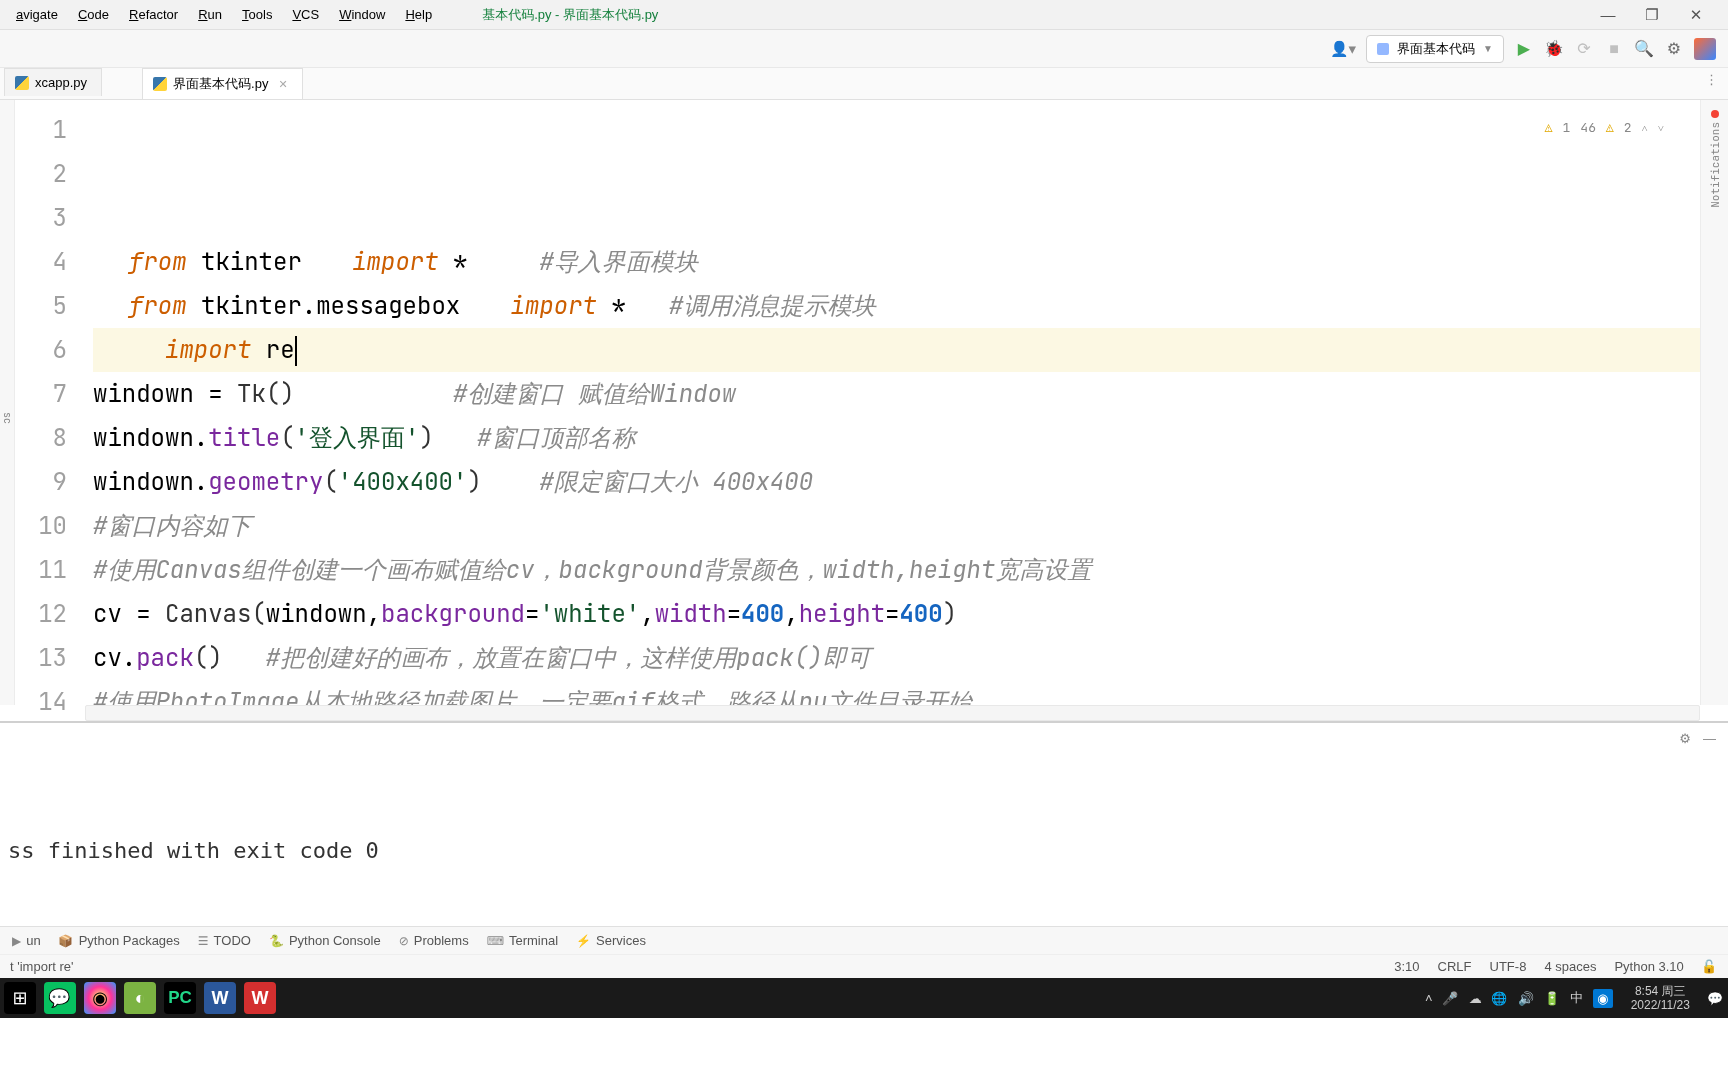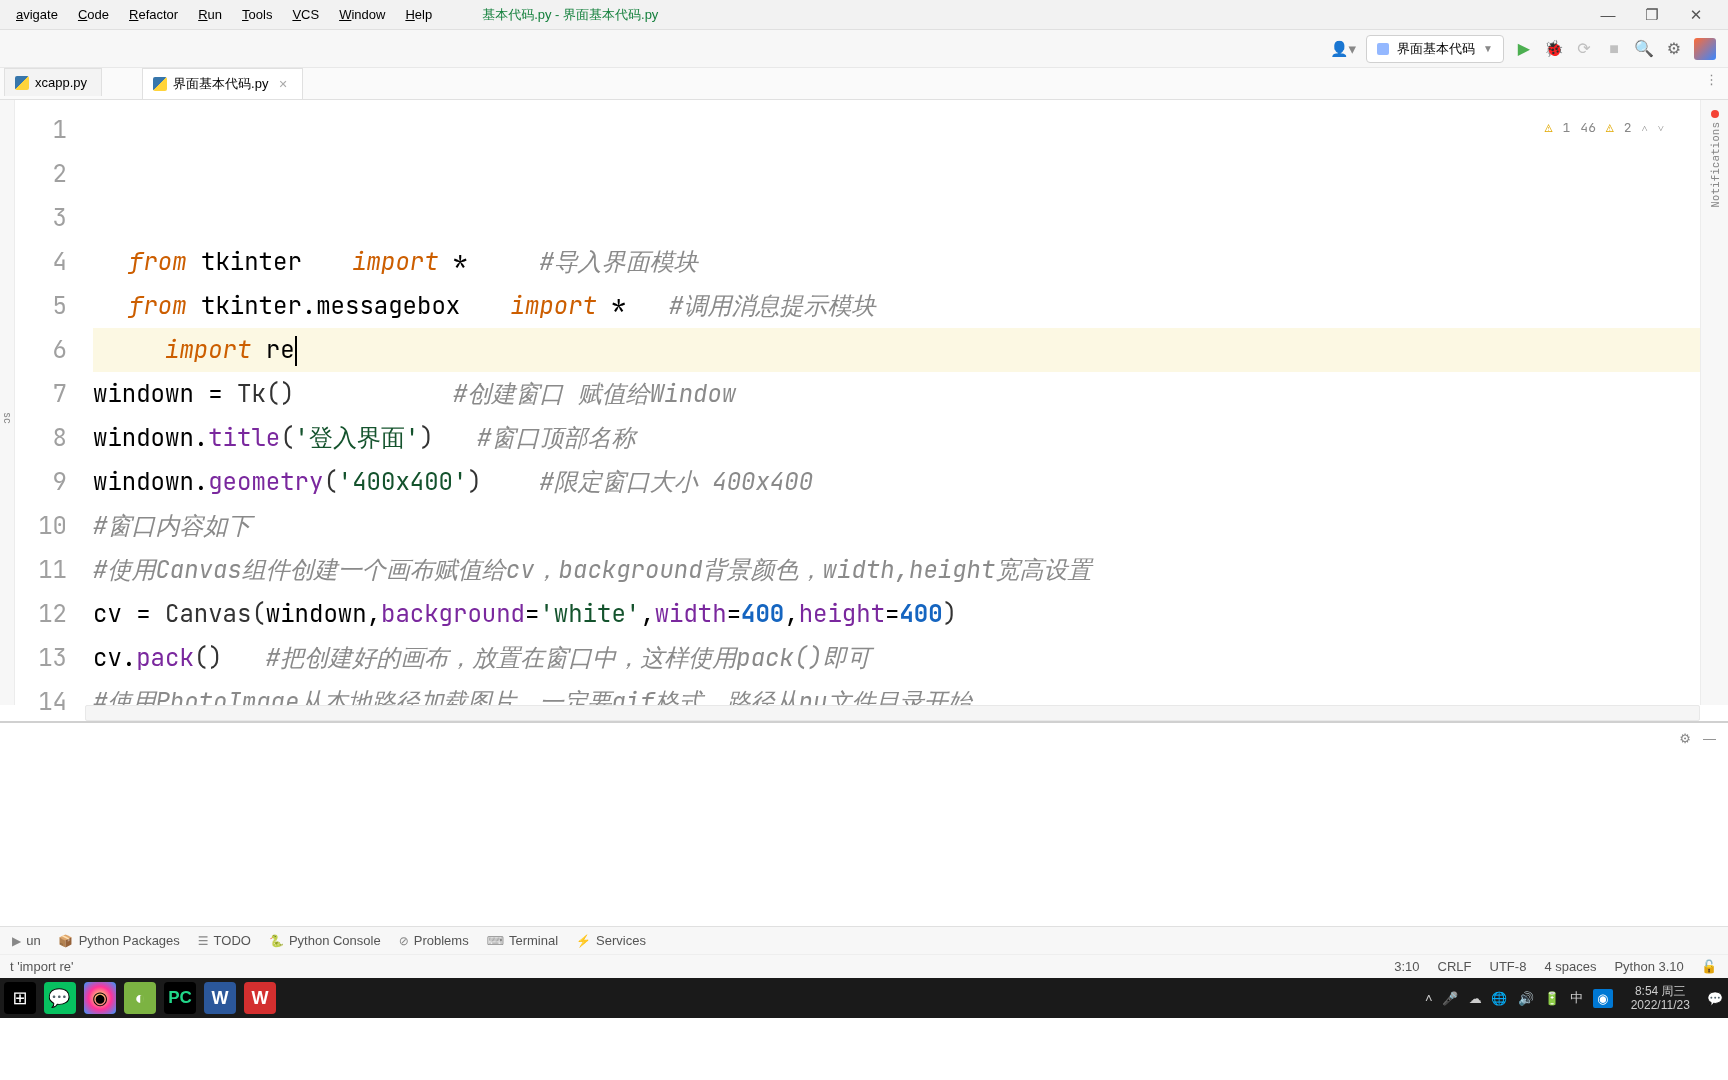--- a/index.html
+++ b/index.html
@@ -282,20 +282,25 @@
     <span class="notif-vert">Notifications</span>
   </div>
 </div>
 <div class="scrollbar-h"></div>
 
 <div class="run-panel">
   <div class="run-header">
     <span>⚙</span>
     <span>—</span>
   </div>
+  <div class="run-body">
+<span class="topline">                                                                                                                            </span>
+
+<span>ss finished with exit code 0</span>
+  </div>
 </div>
 
 <div class="bottom-tools">
   <span class="bt-item">
       <span class="bt-icon">▶</span>
       <span>un</span>
     </span>
   <span class="bt-item">
       <span class="bt-icon">📦</span>
       <span>Python Packages</span>

